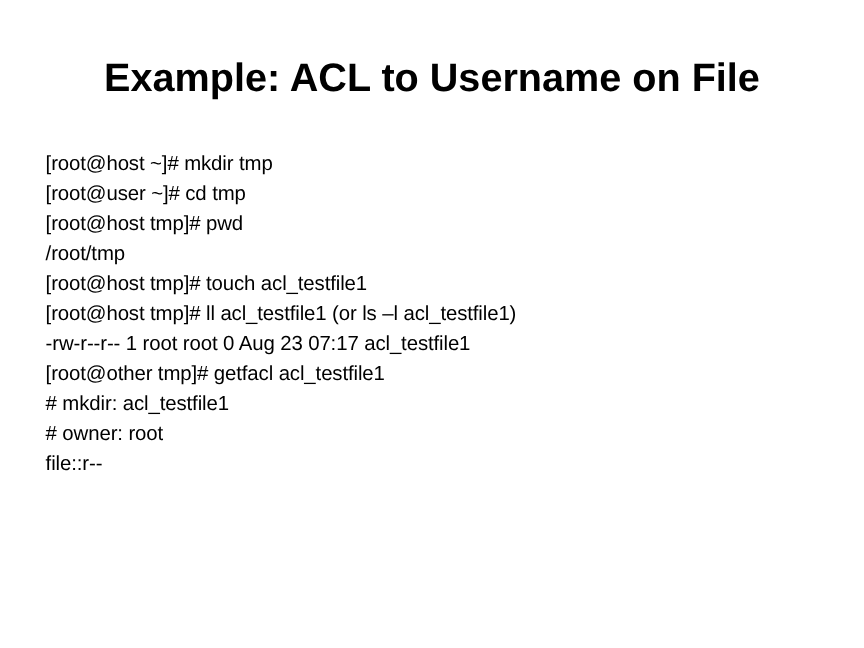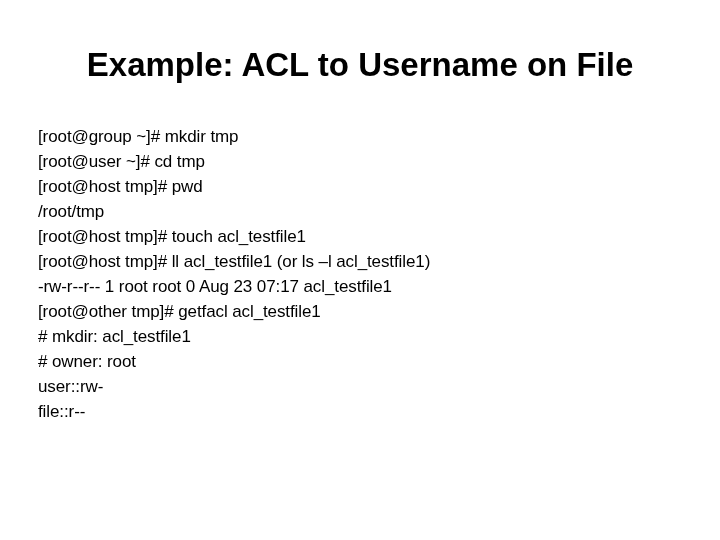--- a/index.html
+++ b/index.html
@@ -60,27 +60,26 @@
   }
 </style>
 </head>
 <body>
 
 <div class="slide">
 
   <div class="slide-title">Example: ACL to Username on File</div>
 
   <div class="body-block">
-    <div class="term-line">[root@group ~]# mkdir tmp</div>
+    <div class="term-line">[root@host ~]# mkdir tmp</div>
     <div class="term-line">[root@user ~]# cd tmp</div>
     <div class="term-line">[root@host tmp]# pwd</div>
     <div class="term-line">/root/tmp</div>
     <div class="term-line">[root@host tmp]# touch acl_testfile1</div>
     <div class="term-line">[root@host tmp]# ll acl_testfile1 (or ls –l acl_testfile1)</div>
     <div class="term-line">-rw-r--r-- 1 root root 0 Aug 23 07:17 acl_testfile1</div>
     <div class="term-line">[root@other tmp]# getfacl acl_testfile1</div>
     <div class="term-line"># mkdir: acl_testfile1</div>
     <div class="term-line"># owner: root</div>
-    <div class="term-line">user::rw-</div>
     <div class="term-line">file::r--</div>
   </div>
 
 </div>
 
 </body></html>

